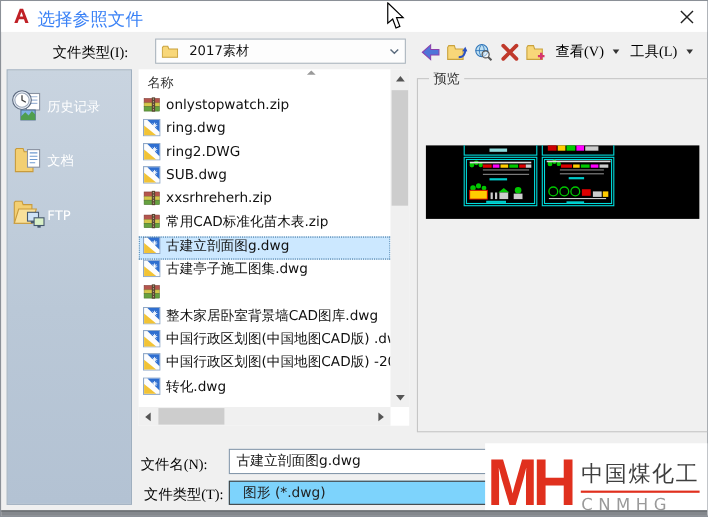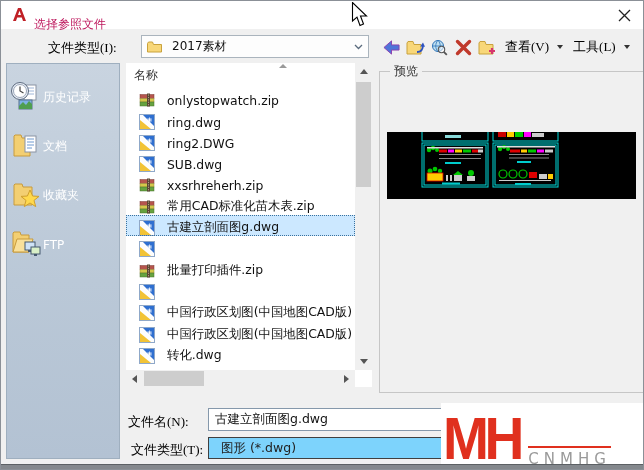--- a/index.html
+++ b/index.html
@@ -6,21 +6,21 @@
   .dialog{
     position:relative;width:644px;height:470px;box-sizing:border-box;
     background:#f0f0f0;border:1px solid #8b9097;overflow:hidden;
     font-family:"DejaVu Sans","Liberation Sans",sans-serif;font-size:12px;color:#111;
     -webkit-font-smoothing:antialiased;
   }
   .serif{font-family:"Liberation Serif","DejaVu Serif",serif;font-size:13px;color:#000;}
   
   .titlebar{position:absolute;left:0;top:0;width:100%;height:28px;background:#ffffff;}
   .app-logo{position:absolute;left:10px;top:5px;width:17px;height:17px;}
-  .title-text{position:absolute;left:33px;top:7px;font-size:12px;color:#be185d;margin-top:8px;}
+  .title-text{position:absolute;left:33px;top:7px;font-size:16px;color:#3b82f6;}
   .close-btn{position:absolute;right:6px;top:2px;width:26px;height:24px;display:flex;align-items:center;justify-content:center;}
   
   .lookin-label{position:absolute;left:47px;top:38px;}
   .combo{position:absolute;left:140px;top:34px;width:228px;height:23px;box-sizing:border-box;
     background:#fdfdfd;border:1px solid #aab4bd;display:flex;align-items:center;padding:0 5px;}
   .combo .txt{margin-left:10px;font-size:12px;}
   .chev{margin-left:auto;width:9px;height:6px;}
   .tb-icons{position:absolute;left:378px;top:33px;height:26px;display:flex;align-items:center;}
   .tb-btn{width:24px;height:24px;display:flex;align-items:center;justify-content:center;}
   .tb-text-btn{display:flex;align-items:center;margin-left:6px;}
@@ -33,21 +33,21 @@
   .side-item{width:100%;display:flex;flex-direction:row;align-items:center;margin-bottom:12px;}
   .side-item .icn{width:36px;height:34px;display:flex;align-items:center;justify-content:center;margin-bottom:3px;}
   .side-item .lbl{color:#ffffff;font-size:12px;}
   
   .filelist{position:absolute;left:125px;top:62px;width:246px;height:324px;background:#fff;}
   .fl-header{position:relative;height:22px;padding-left:48px;}
   .fl-header .h-label{position:absolute;left:8px;top:4px;color:#333;}
   .sort-caret{position:absolute;left:153px;top:1px;width:0;height:0;
     border-left:4px solid transparent;border-right:4px solid transparent;border-bottom:4px solid #9a9a9a;}
   .rows{position:absolute;left:0;top:24px;right:17px;bottom:17px;overflow:hidden;}
-  .file-row{height:21.3px;display:flex;align-items:flex-end;padding-left:13px;white-space:nowrap;overflow:hidden;gap:7px;}
+  .file-row{height:21.3px;display:flex;align-items:flex-start;padding-left:4px;white-space:nowrap;overflow:hidden;}
   .file-row.selected{background:#cce8ff;outline:1px dotted #39719e;outline-offset:-1px;}
   .file-icon{width:16px;height:16px;flex:0 0 16px;margin-right:5px;display:inline-flex;}
   .file-label{font-size:12.4px;}
   
   .vscroll{position:absolute;right:0;top:0;width:17px;height:307px;background:#f0f0f0;}
   .hscroll{position:absolute;left:0;top:307px;width:229px;height:17px;background:#f0f0f0;display:flex;align-items:center;}
   .sb-btn{width:17px;height:17px;display:flex;align-items:center;justify-content:center;flex:0 0 17px;}
   .tri-up{width:0;height:0;border-left:4px solid transparent;border-right:4px solid transparent;border-bottom:5px solid #555;}
   .tri-dn{width:0;height:0;border-left:4px solid transparent;border-right:4px solid transparent;border-top:5px solid #555;}
   .tri-lf{width:0;height:0;border-top:4px solid transparent;border-bottom:4px solid transparent;border-right:5px solid #555;}
@@ -173,29 +173,20 @@
           <path d="M6,7 L6,27 L22,27 L22,9 L14,9 L13,6 L7,6 Z" fill="#f3cf72" stroke="#c89b3c"></path>
           <rect x="17" y="7" width="11" height="16" fill="#fff" stroke="#8a93a3"></rect>
           <path d="M19,10 H26 M19,13 H26 M19,16 H26 M19,19 H24" stroke="#6f9ad0" stroke-width="1"></path>
         </svg>
       </span>
       <span class="lbl">文档</span>
     </div>
     <div class="side-item">
       <span class="icn">
         <svg width="34" height="32" viewBox="0 0 34 32">
-          <path d="M6,7 L6,27 L24,27 L24,9 L15,9 L14,6 L7,6 Z" fill="#f3cf72" stroke="#c89b3c"></path>
-          <path d="M22,12 L24.6,18 L31,18.4 L26,22.4 L27.7,28.6 L22,25 L16.3,28.6 L18,22.4 L13,18.4 L19.4,18 Z" fill="#ffd94d" stroke="#cf9f2e"></path>
-        </svg>
-      </span>
-      <span class="lbl">收藏夹</span>
-    </div>
-    <div class="side-item">
-      <span class="icn">
-        <svg width="34" height="32" viewBox="0 0 34 32">
           <path d="M5,6 L5,25 L21,25 L21,8 L13,8 L12,5 L6,5 Z" fill="#f3cf72" stroke="#c89b3c"></path>
           <path d="M5,25 L9,12 L25,12 L21,25 Z" fill="#f9e09a" stroke="#c89b3c"></path>
           <rect x="17" y="15" width="10" height="8" fill="#cfe3f7" stroke="#45586e"></rect>
           <rect x="20" y="23" width="4" height="2" fill="#45586e"></rect>
           <rect x="23" y="20" width="9" height="7" fill="#d9f0c8" stroke="#45586e"></rect>
           <rect x="26" y="27" width="3" height="2" fill="#45586e"></rect>
         </svg>
       </span>
       <span class="lbl">FTP</span>
     </div>
@@ -289,42 +280,43 @@
         </div>
         <div class="file-row">
           <span class="file-icon">
   <svg width="16" height="16" viewBox="0 0 16 16">
     <rect x="0.5" y="0.5" width="15" height="15" fill="#fdfdfd" stroke="#8fa8c8"></rect>
     <polygon points="1,6 1,15 12,15" fill="#f2c335"></polygon>
     <polygon points="4,1 15,1 15,12" fill="#2f6fd0"></polygon>
     <path d="M10.5,3.5 L10.5,8.5 M8,6 L13,6 M8.8,4.2 L12.2,7.8 M12.2,4.2 L8.8,7.8" stroke="#fff" stroke-width="0.8"></path>
   </svg>
 </span>
+          <span class="file-label">古建亭子施工图集.dwg</span>
         </div>
         <div class="file-row">
           <span class="file-icon">
   <svg width="16" height="16" viewBox="0 0 16 16">
     <rect x="1" y="2.5" width="14" height="4" fill="#b5554d" stroke="#7c3a34" stroke-width="0.5"></rect>
     <rect x="1" y="6.5" width="14" height="3.5" fill="#d4c84a" stroke="#97893a" stroke-width="0.5"></rect>
     <rect x="1" y="10" width="14" height="4" fill="#66a23f" stroke="#47702c" stroke-width="0.5"></rect>
     <rect x="8" y="1.5" width="3" height="13" fill="#5a4632"></rect>
     <path d="M9.5,2.5 V13.5" stroke="#c9b89a" stroke-width="0.8" stroke-dasharray="1.2 1.2"></path>
   </svg>
 </span>
-          <span class="file-label">批量打印插件.zip</span>
-        </div>
-        <div class="file-row">
-          <span class="file-icon">
-  <svg width="16" height="16" viewBox="0 0 16 16">
-    <rect x="0.5" y="0.5" width="15" height="15" fill="#fdfdfd" stroke="#8fa8c8"></rect>
-    <polygon points="1,6 1,15 12,15" fill="#f2c335"></polygon>
-    <polygon points="4,1 15,1 15,12" fill="#2f6fd0"></polygon>
-    <path d="M10.5,3.5 L10.5,8.5 M8,6 L13,6 M8.8,4.2 L12.2,7.8 M12.2,4.2 L8.8,7.8" stroke="#fff" stroke-width="0.8"></path>
-  </svg>
-</span>
+        </div>
+        <div class="file-row">
+          <span class="file-icon">
+  <svg width="16" height="16" viewBox="0 0 16 16">
+    <rect x="0.5" y="0.5" width="15" height="15" fill="#fdfdfd" stroke="#8fa8c8"></rect>
+    <polygon points="1,6 1,15 12,15" fill="#f2c335"></polygon>
+    <polygon points="4,1 15,1 15,12" fill="#2f6fd0"></polygon>
+    <path d="M10.5,3.5 L10.5,8.5 M8,6 L13,6 M8.8,4.2 L12.2,7.8 M12.2,4.2 L8.8,7.8" stroke="#fff" stroke-width="0.8"></path>
+  </svg>
+</span>
+          <span class="file-label">整木家居卧室背景墙CAD图库.dwg</span>
         </div>
         <div class="file-row">
           <span class="file-icon">
   <svg width="16" height="16" viewBox="0 0 16 16">
     <rect x="0.5" y="0.5" width="15" height="15" fill="#fdfdfd" stroke="#8fa8c8"></rect>
     <polygon points="1,6 1,15 12,15" fill="#f2c335"></polygon>
     <polygon points="4,1 15,1 15,12" fill="#2f6fd0"></polygon>
     <path d="M10.5,3.5 L10.5,8.5 M8,6 L13,6 M8.8,4.2 L12.2,7.8 M12.2,4.2 L8.8,7.8" stroke="#fff" stroke-width="0.8"></path>
   </svg>
 </span>
@@ -447,20 +439,21 @@
     <span>古建立剖面图g.dwg</span>
   </div>
   <span class="ftype-label serif">文件类型(T):</span>
   <div class="ftype-combo">
     <span>图形 (*.dwg)</span>
   </div>
 
   <div class="watermark">
     <span class="wm-mh">MH</span>
     <span class="wm-right">
+      <span class="wm-cn">中国煤化工</span>
       <span class="wm-line"></span>
       <span class="wm-en">CNMHG</span>
     </span>
   </div>
 
   <div class="bottom-edge"></div>
 
   <svg class="cursor" width="17" height="26" viewBox="0 0 17 26">
     <path d="M1.5,0.5 L1.5,19 L6,15.2 L9,23.5 L12.5,22 L9.5,14 L15.5,14 Z" fill="#fff" stroke="#000" stroke-width="1.1"></path>
   </svg>

